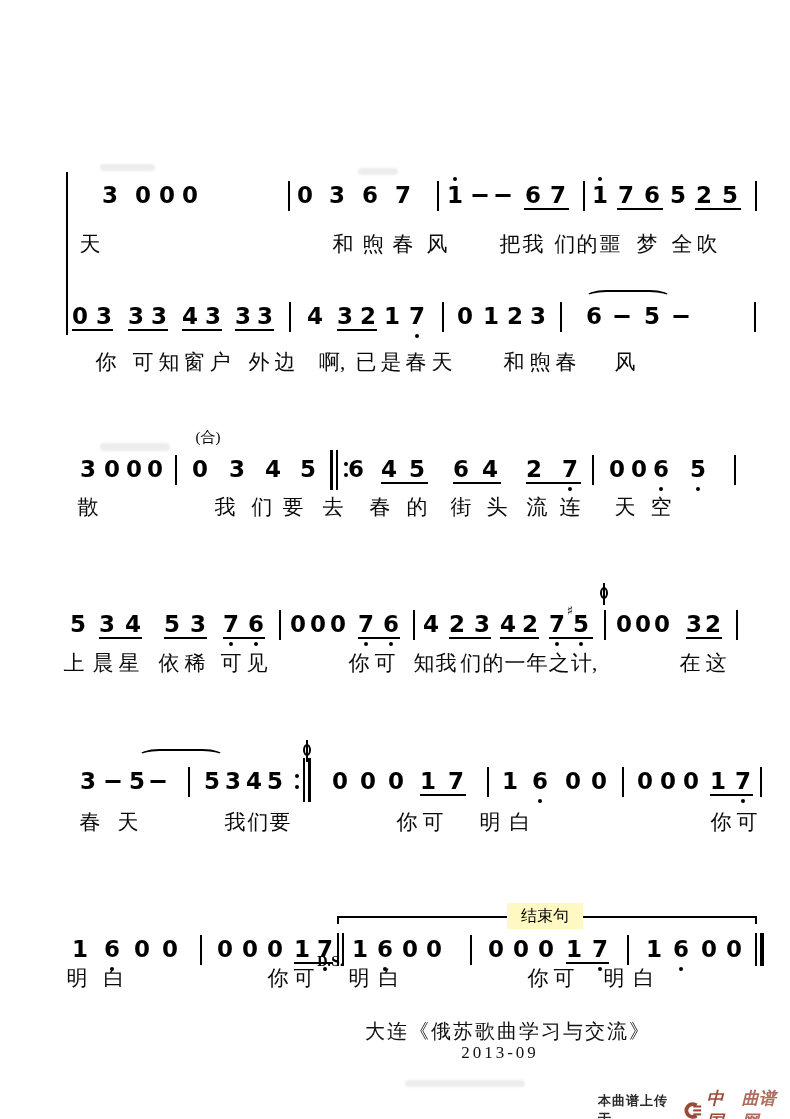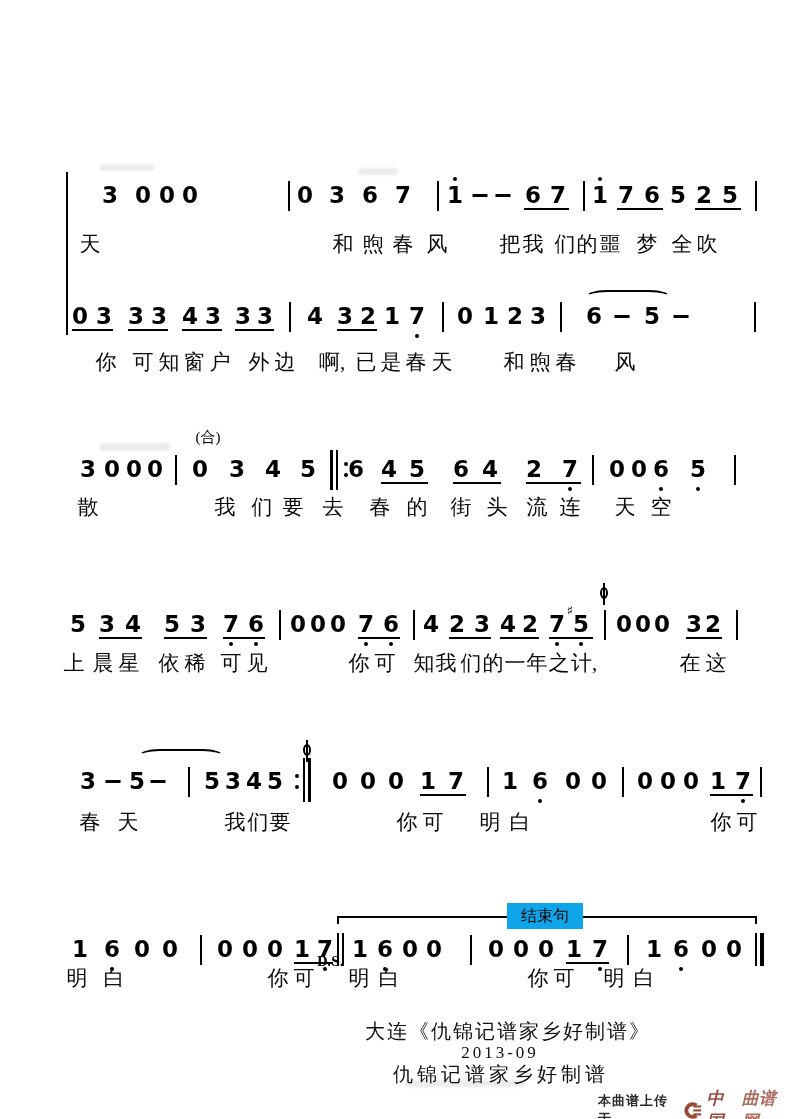--- a/index.html
+++ b/index.html
@@ -18,21 +18,21 @@
   .slur{position:absolute;height:15px;border:2px solid transparent;border-top-color:#000;
         border-radius:50% / 100%;box-sizing:border-box;}
   .coda-o{position:absolute;width:8px;height:12px;border:2px solid #000;border-radius:50%;
           transform:translateX(-50%);box-sizing:border-box;}
   .coda-l{position:absolute;width:2px;height:22px;background:#000;transform:translateX(-50%);}
   .lbl-part{position:absolute;transform:translateX(-50%);font:15px "Liberation Serif",serif;color:#000;white-space:nowrap;}
   .lbl-ds{position:absolute;font:700 12px "DejaVu Serif",serif;color:#000;white-space:nowrap;}
   .brk-line{position:absolute;border-top:2px solid #000;}
   .brk-tick{position:absolute;width:2px;height:8px;background:#000;}
   .brk-label{position:absolute;transform:translateX(-50%);font:16px "Liberation Serif",serif;
-             background:#0ea5e9;padding:0 14px;line-height:26px;white-space:nowrap;z-index:2;}
+             background:#fef9c3;padding:0 14px;line-height:26px;white-space:nowrap;z-index:2;}
   .smudge{position:absolute;background:rgba(120,120,120,0.14);border-radius:4px;filter:blur(1px);}
   
   .credit{position:absolute;transform:translateX(-50%);color:#111;white-space:nowrap;}
   .c1{left:508px;top:1018px;font:20px "Liberation Serif",serif;letter-spacing:2px;}
   .c2{left:500px;top:1043px;font:17px "Liberation Serif",serif;letter-spacing:3px;}
   .c3{left:501px;top:1061px;font:20px "Liberation Serif",serif;letter-spacing:4px;}
   .upload-row{position:absolute;left:598px;top:1087px;display:flex;align-items:center;gap:5px;}
   .upload-text{font:700 13px "Liberation Sans",sans-serif;color:#2b2b2b;letter-spacing:1px;}
   .site-bold{font:italic 900 17px "Liberation Sans",sans-serif;}
   .site-light{font:italic 700 17px "Liberation Sans",sans-serif;opacity:.8;margin-left:-2px;}
@@ -43,23 +43,22 @@
 
 <div id="stage">
 
   <div class="smudge" style="left:100px;top:164px;width:55px;height:7px;"></div>
   <div class="smudge" style="left:358px;top:168px;width:40px;height:7px;"></div>
   <div class="smudge" style="left:100px;top:443px;width:70px;height:8px;"></div>
   <div class="smudge" style="left:405px;top:1080px;width:120px;height:7px;"></div>
 
   <div class="bar" style="left:66px;top:172px;width:2px;height:163px;"></div>
 
-  <div class="credit c1">大连《仇锦记谱家乡好制谱》</div>
+  <div class="credit c1">大连《俄苏歌曲学习与交流》</div>
   <div class="credit c2">2013-09</div>
-  <div class="credit c3">仇锦记谱家乡好制谱</div>
 
   <div class="upload-row">
     <span class="upload-text">本曲谱上传于</span>
     <span>
       <svg class="logo-svg" width="19" height="17" viewBox="0 0 24 20">
         <path d="M17 3.5 A8 8 0 1 0 17 16.5" stroke="#9a4a38" stroke-width="5" fill="none"></path>
         <rect x="13" y="3.6" width="10" height="2.6" fill="#9a4a38"></rect>
         <rect x="13" y="8.6" width="10" height="2.6" fill="#9a4a38"></rect>
         <rect x="13" y="13.6" width="10" height="2.6" fill="#9a4a38"></rect>
       </svg>

